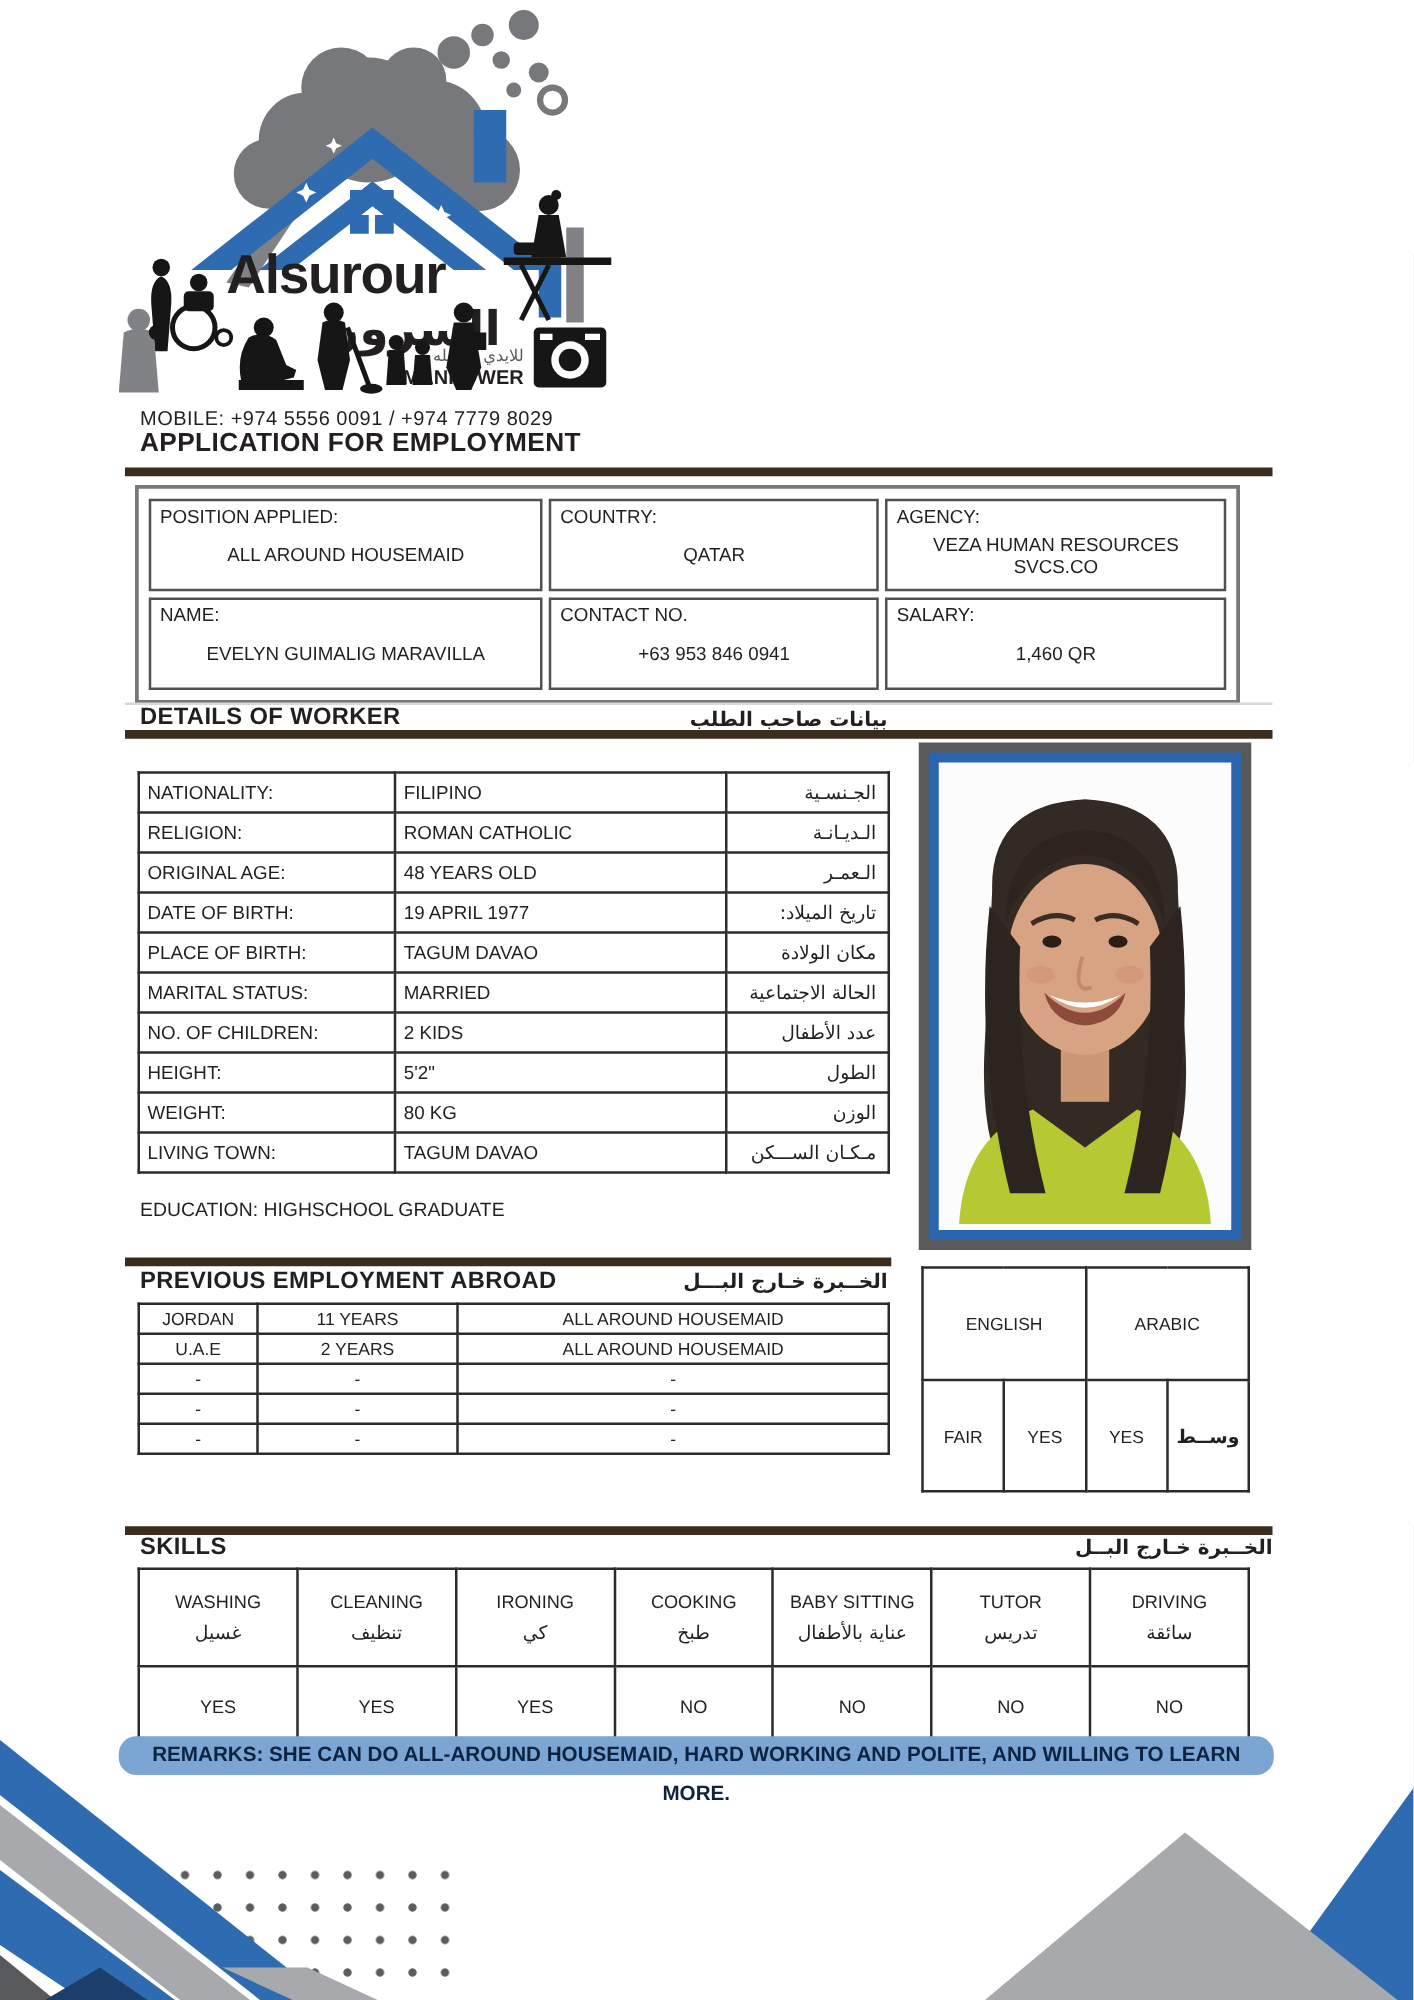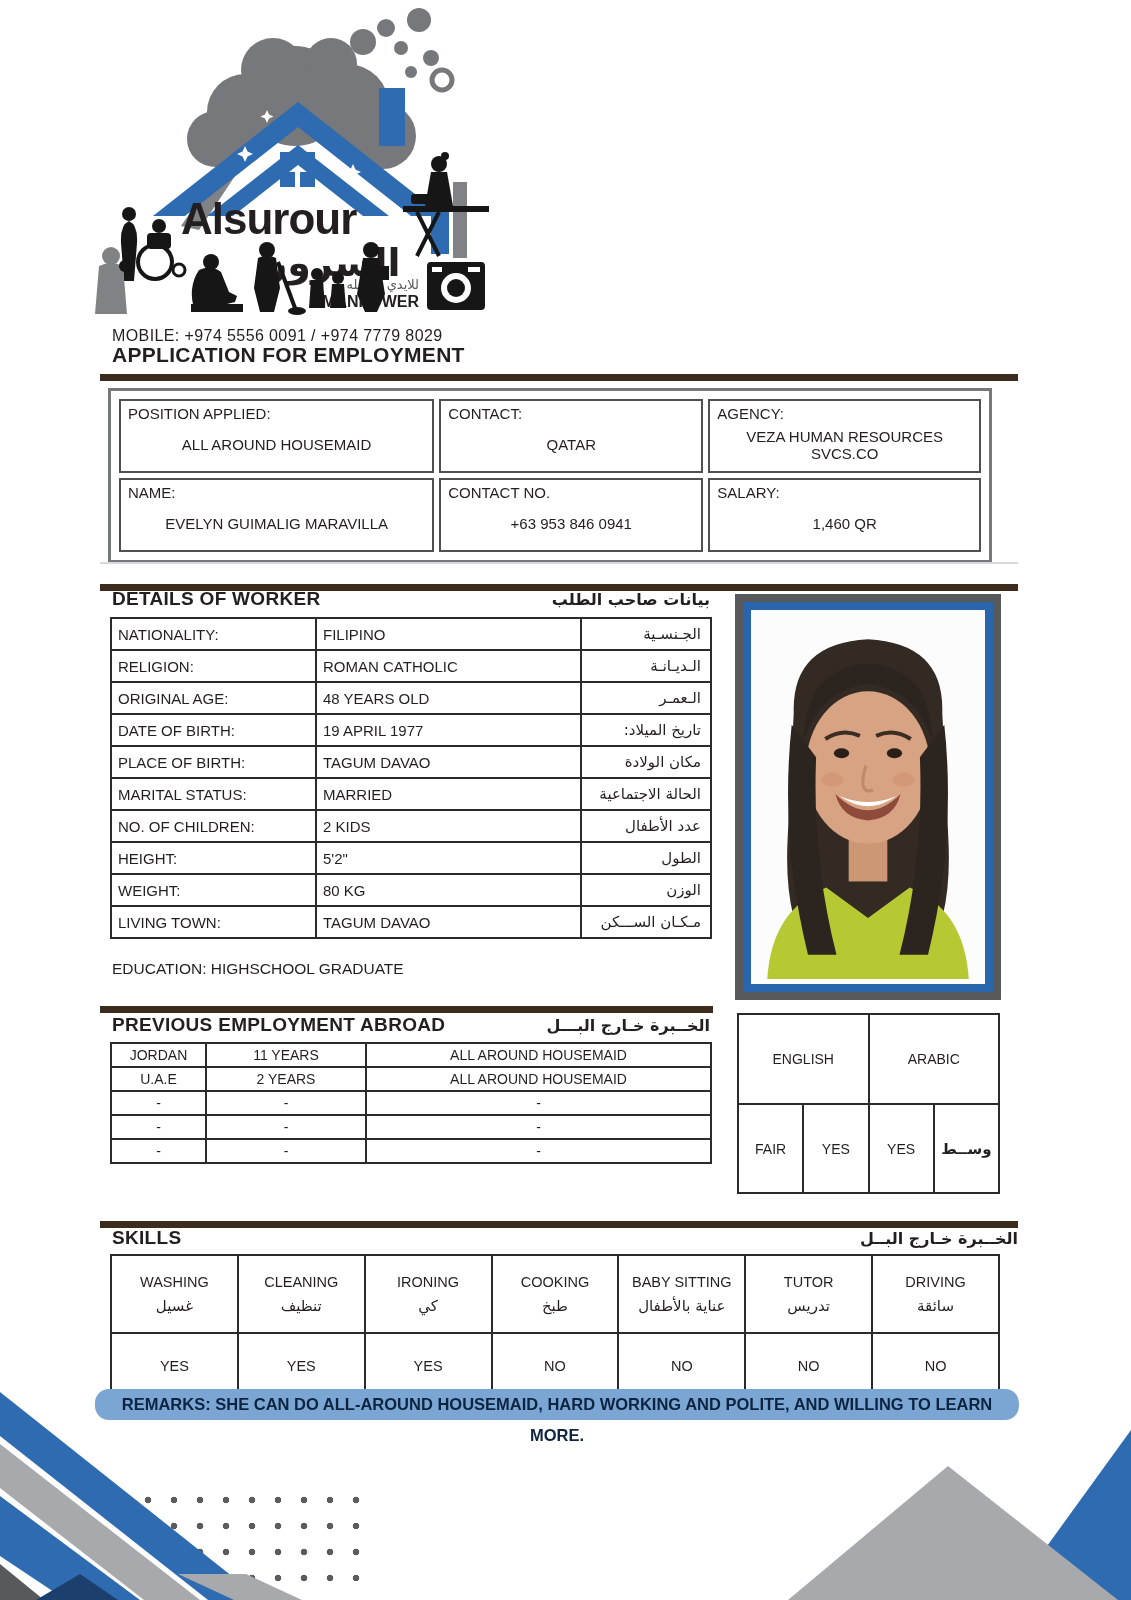--- a/index.html
+++ b/index.html
@@ -18,21 +18,21 @@
   .bar4{top:1221px;width:918px;}
 
   .app-table{position:absolute;left:108px;top:388px;width:884px;border:3px solid #77787b;
              padding:3px;box-sizing:border-box;}
   .app-table table{border-collapse:separate;border-spacing:5px;width:100%;table-layout:fixed;}
   .app-table td{border:2px solid #4f5051;height:62px;vertical-align:top;padding:4px 7px;}
   .clabel{font-size:15px;}
   .cvalue{text-align:center;margin-top:14px;font-size:15px;}
 
   .sec-head{position:absolute;display:flex;justify-content:space-between;align-items:baseline;}
-  .details-head{left:112px;top:588px;width:598px;}
+  .details-head{left:112px;top:563px;width:598px;align-items:flex-end;}
   .emp-head{left:112px;top:1014px;width:598px;}
   .skills-head{left:112px;top:1227px;width:906px;}
   .sec-head .en{font-size:19px;font-weight:bold;letter-spacing:.3px;}
   .sec-head .ar{font-family:"DejaVu Sans",sans-serif;font-size:16px;font-weight:bold;direction:rtl;}
 
   .dtable{position:absolute;left:110px;top:617px;width:600px;border-collapse:collapse;table-layout:fixed;}
   .dtable td{border:2px solid #2b2b2b;height:30px;font-size:15px;padding:0 6px;}
   .dtable td.ar{text-align:right;font-family:"DejaVu Sans",sans-serif;direction:rtl;padding-right:9px;margin-top:32px;}
   .education{position:absolute;left:112px;top:960px;font-size:15.5px;}
 
@@ -164,21 +164,21 @@
           <col style="width:31%">
           <col style="width:32%">
         </colgroup>
       <tbody>
           <tr>
         <td>
           <div class="clabel">POSITION APPLIED:</div>
           <div class="cvalue">ALL AROUND HOUSEMAID</div>
         </td>
         <td>
-          <div class="clabel">CONTACT:</div>
+          <div class="clabel">COUNTRY:</div>
           <div class="cvalue">QATAR</div>
         </td>
         <td>
           <div class="clabel">AGENCY:</div>
           <div class="cvalue" style="margin-top:6px">VEZA HUMAN RESOURCES SVCS.CO</div>
         </td>
       </tr>
       <tr>
         <td>
           <div class="clabel">NAME:</div>

